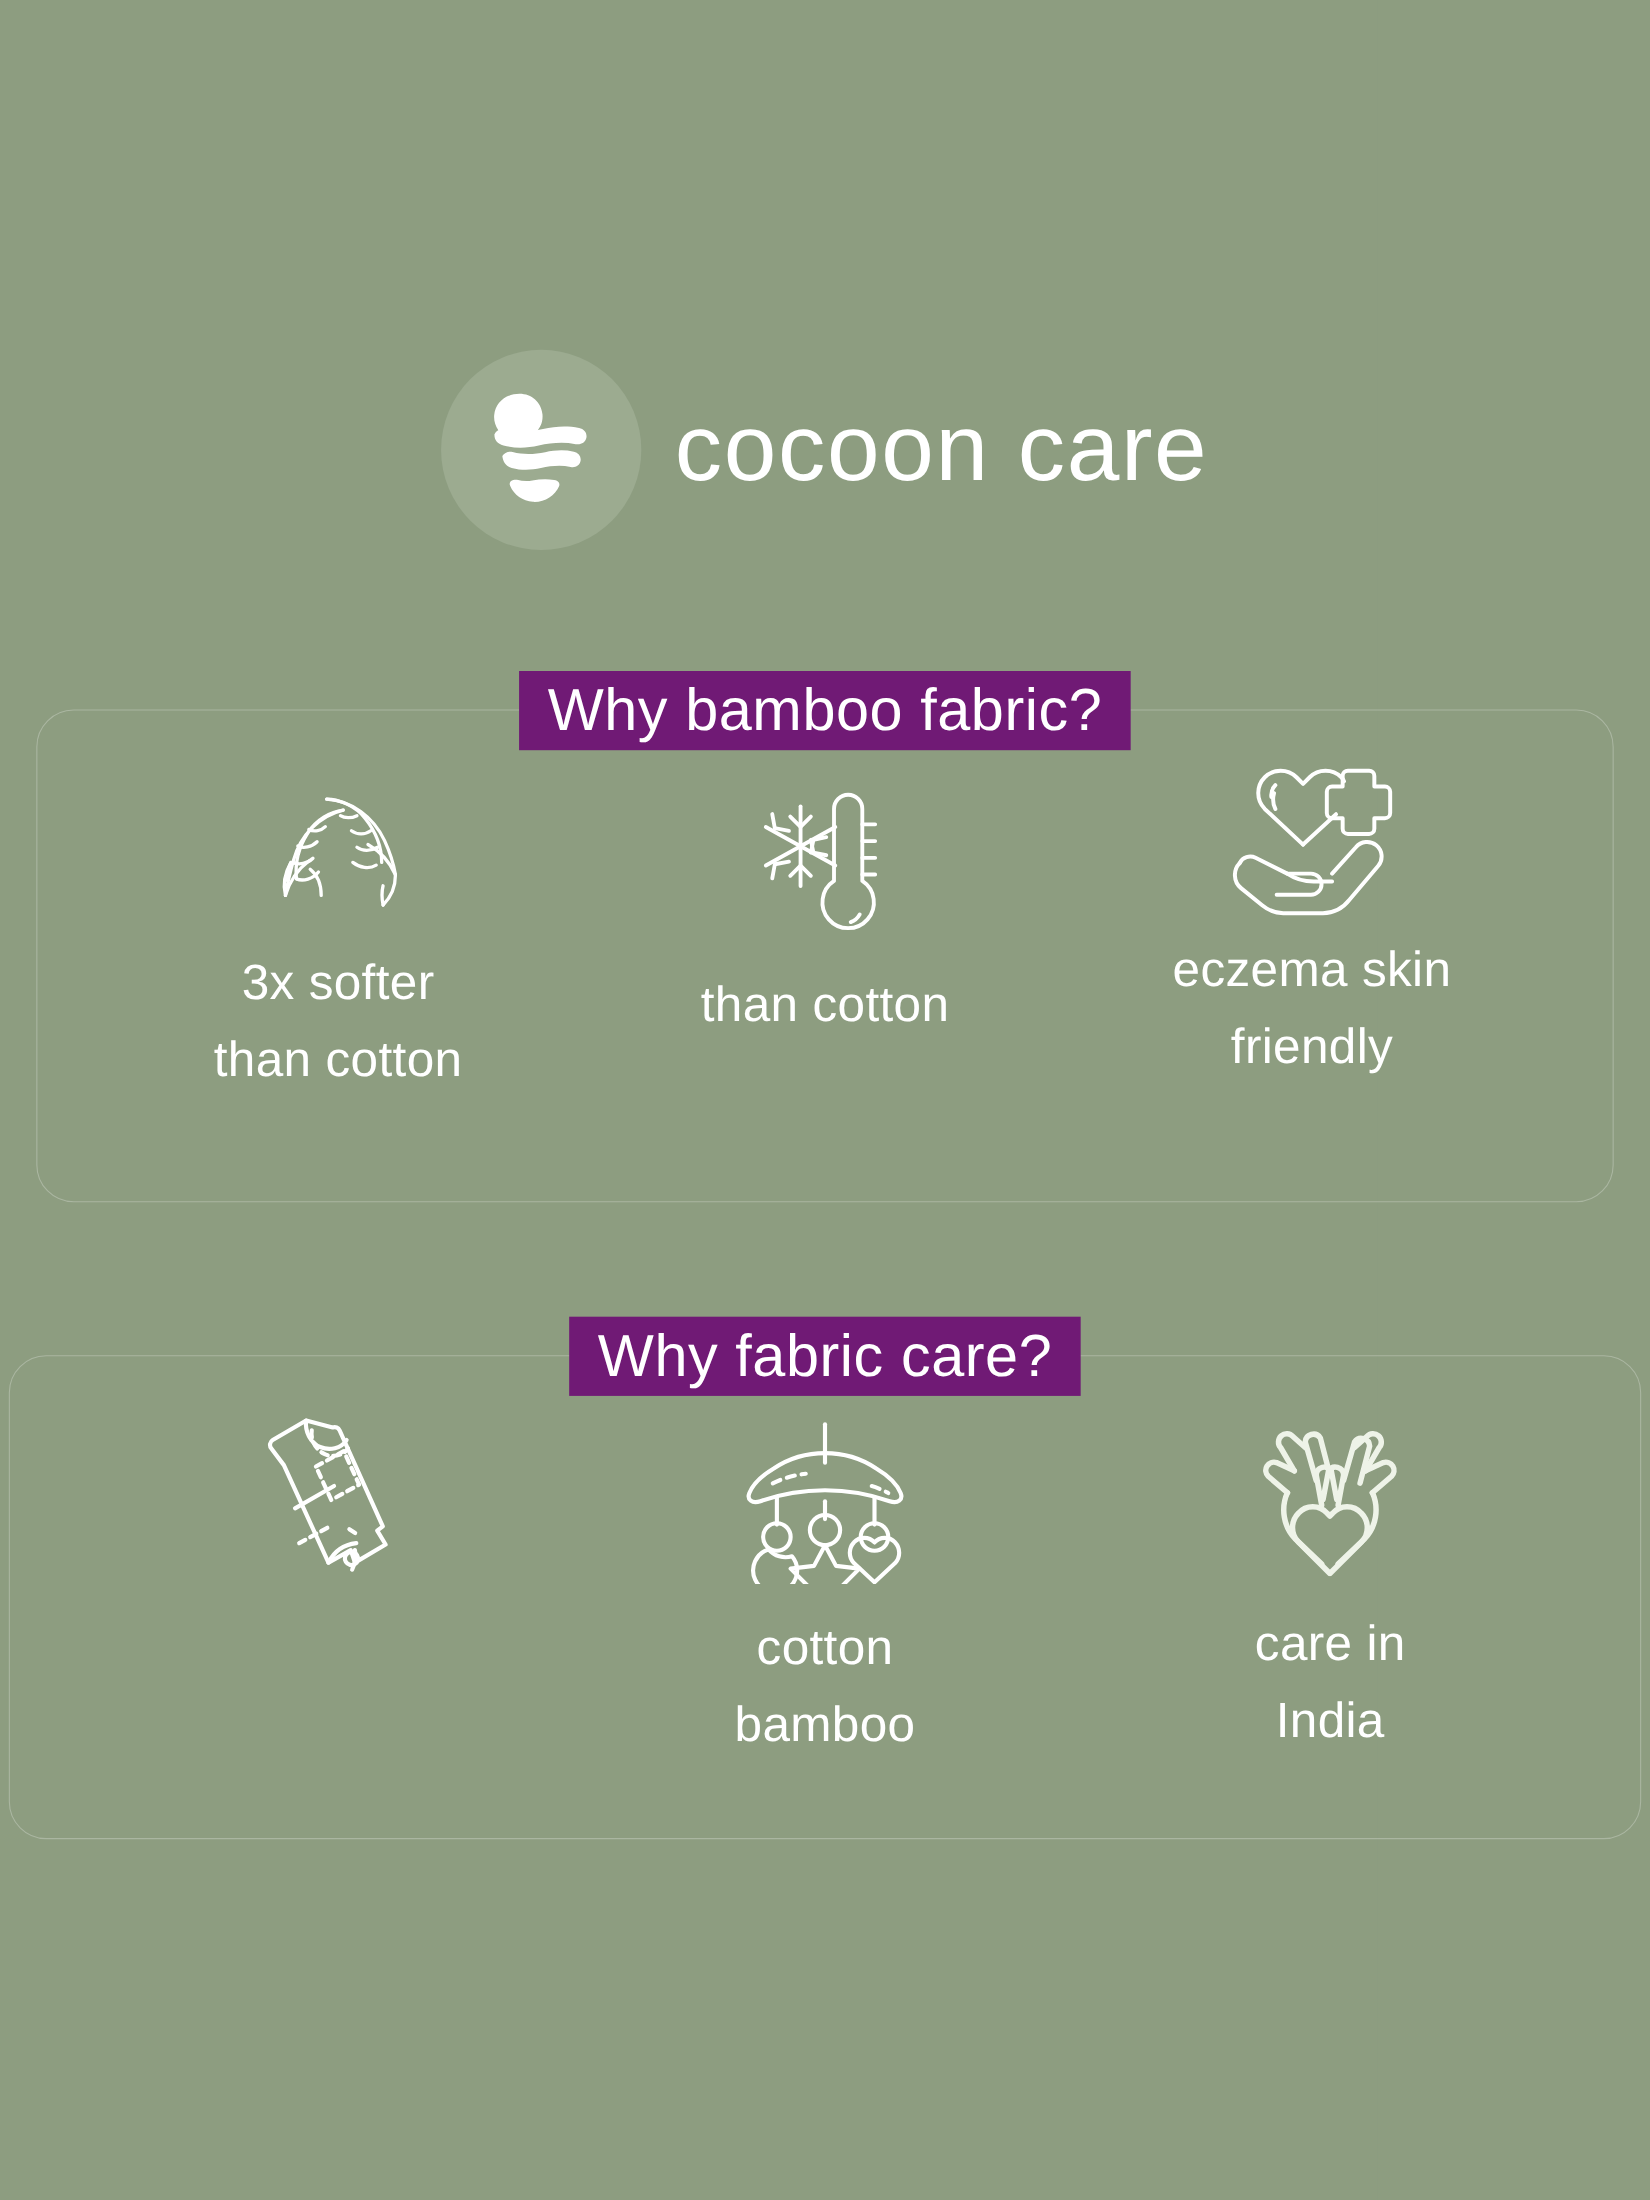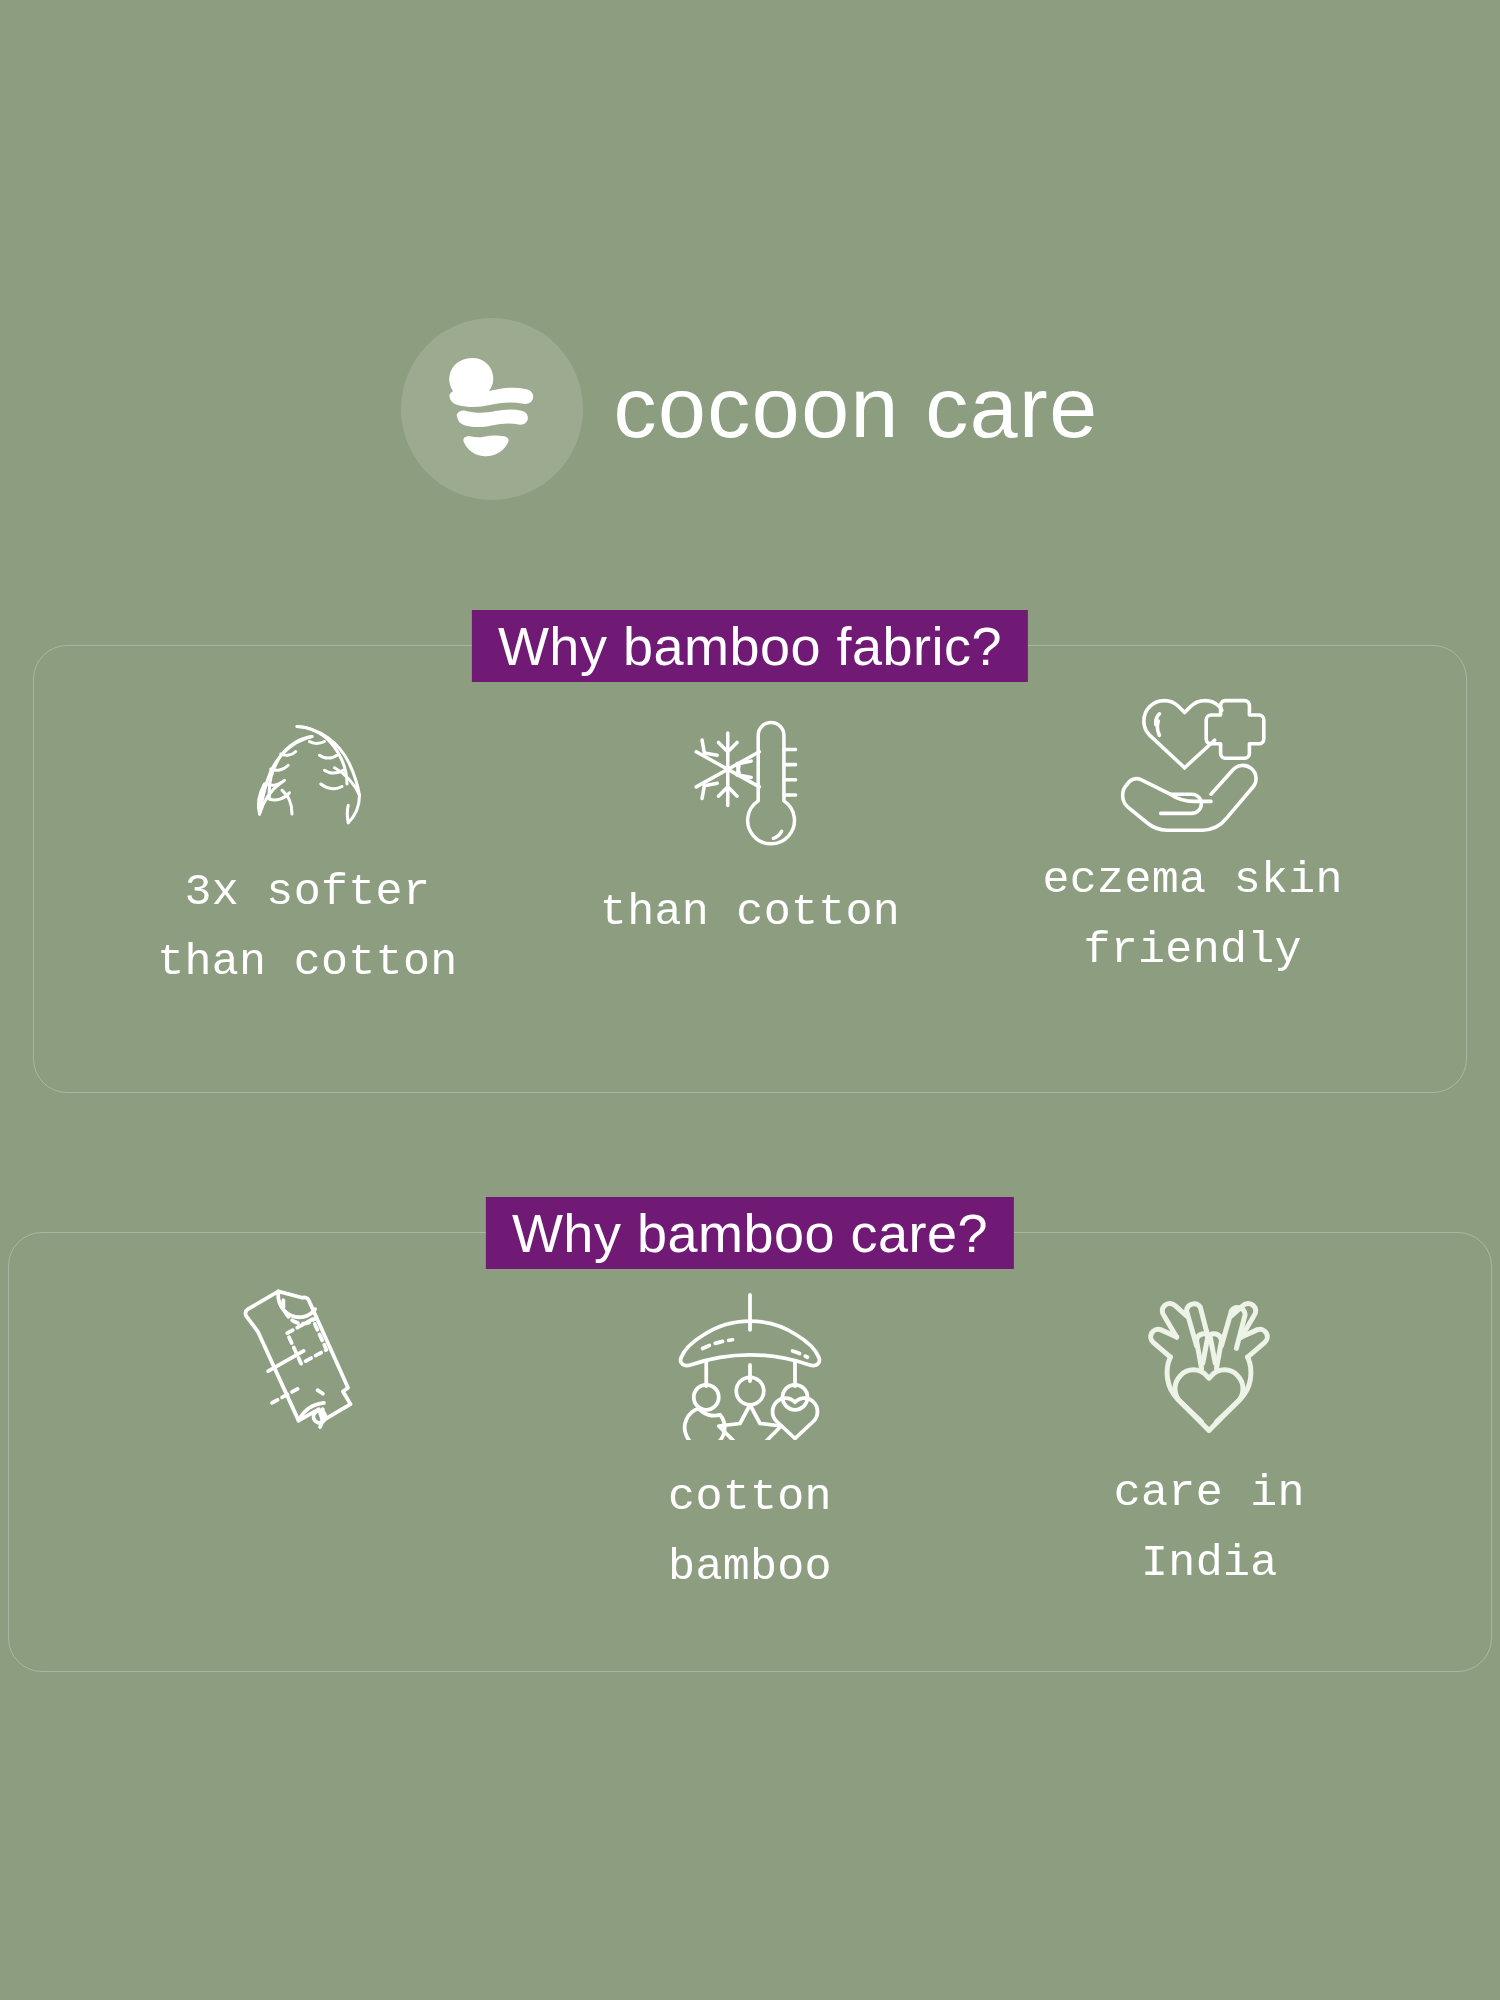--- a/index.html
+++ b/index.html
@@ -89,21 +89,20 @@
   }
   .feature-icon svg { display:block; }
   .feature-label {
     margin-top:14px;
     color:#ffffff;
     font-size:45px;
     line-height:70px;
     font-weight:300;
     text-align:center;
     letter-spacing:0.3px;
-    font-family:Liberation Mono, monospace;
   }
 
   
   #feature-softer  .feature-icon { margin-top:0px; }
   #feature-cooler  .feature-icon { margin-top:12px; }
   #feature-eczema  .feature-icon { margin-top:-6px; }
   #feature-cooler  .feature-label { margin-top:22px; }
   #feature-eczema  .feature-label { margin-top:8px; }
 
   #feature-designs .feature-icon { margin-top:0px; }
@@ -220,21 +219,21 @@
         <div class="feature-label">
           <div>eczema skin</div>
           <div>friendly</div>
         </div>
       </div>
 
     </div>
   </div>
 
   <div class="card" id="card-brand">
-    <div class="card-title">Why bamboo care?</div>
+    <div class="card-title">Why fabric care?</div>
 
     <div class="features">
 
       <div class="feature" id="feature-designs">
         <div class="feature-icon">
           <svg width="142" height="152" viewBox="0 0 112 120" fill="none" stroke="#ffffff" stroke-width="3" stroke-linecap="round" stroke-linejoin="round">
             <path d="M46 9 22 23a4 4 0 0 0-1 6l9 12 32 70 16-9 3 9 22-13-6-10 4-3-31-69a4 4 0 0 0-5-2Z"></path>
             <path d="M46 9c-1 8 3 16 10 19 7 3 15 1 19-5"></path>
             <path d="M38 72l28-16"></path>
             <path d="M62 111c4-8 11-13 20-14"></path>

